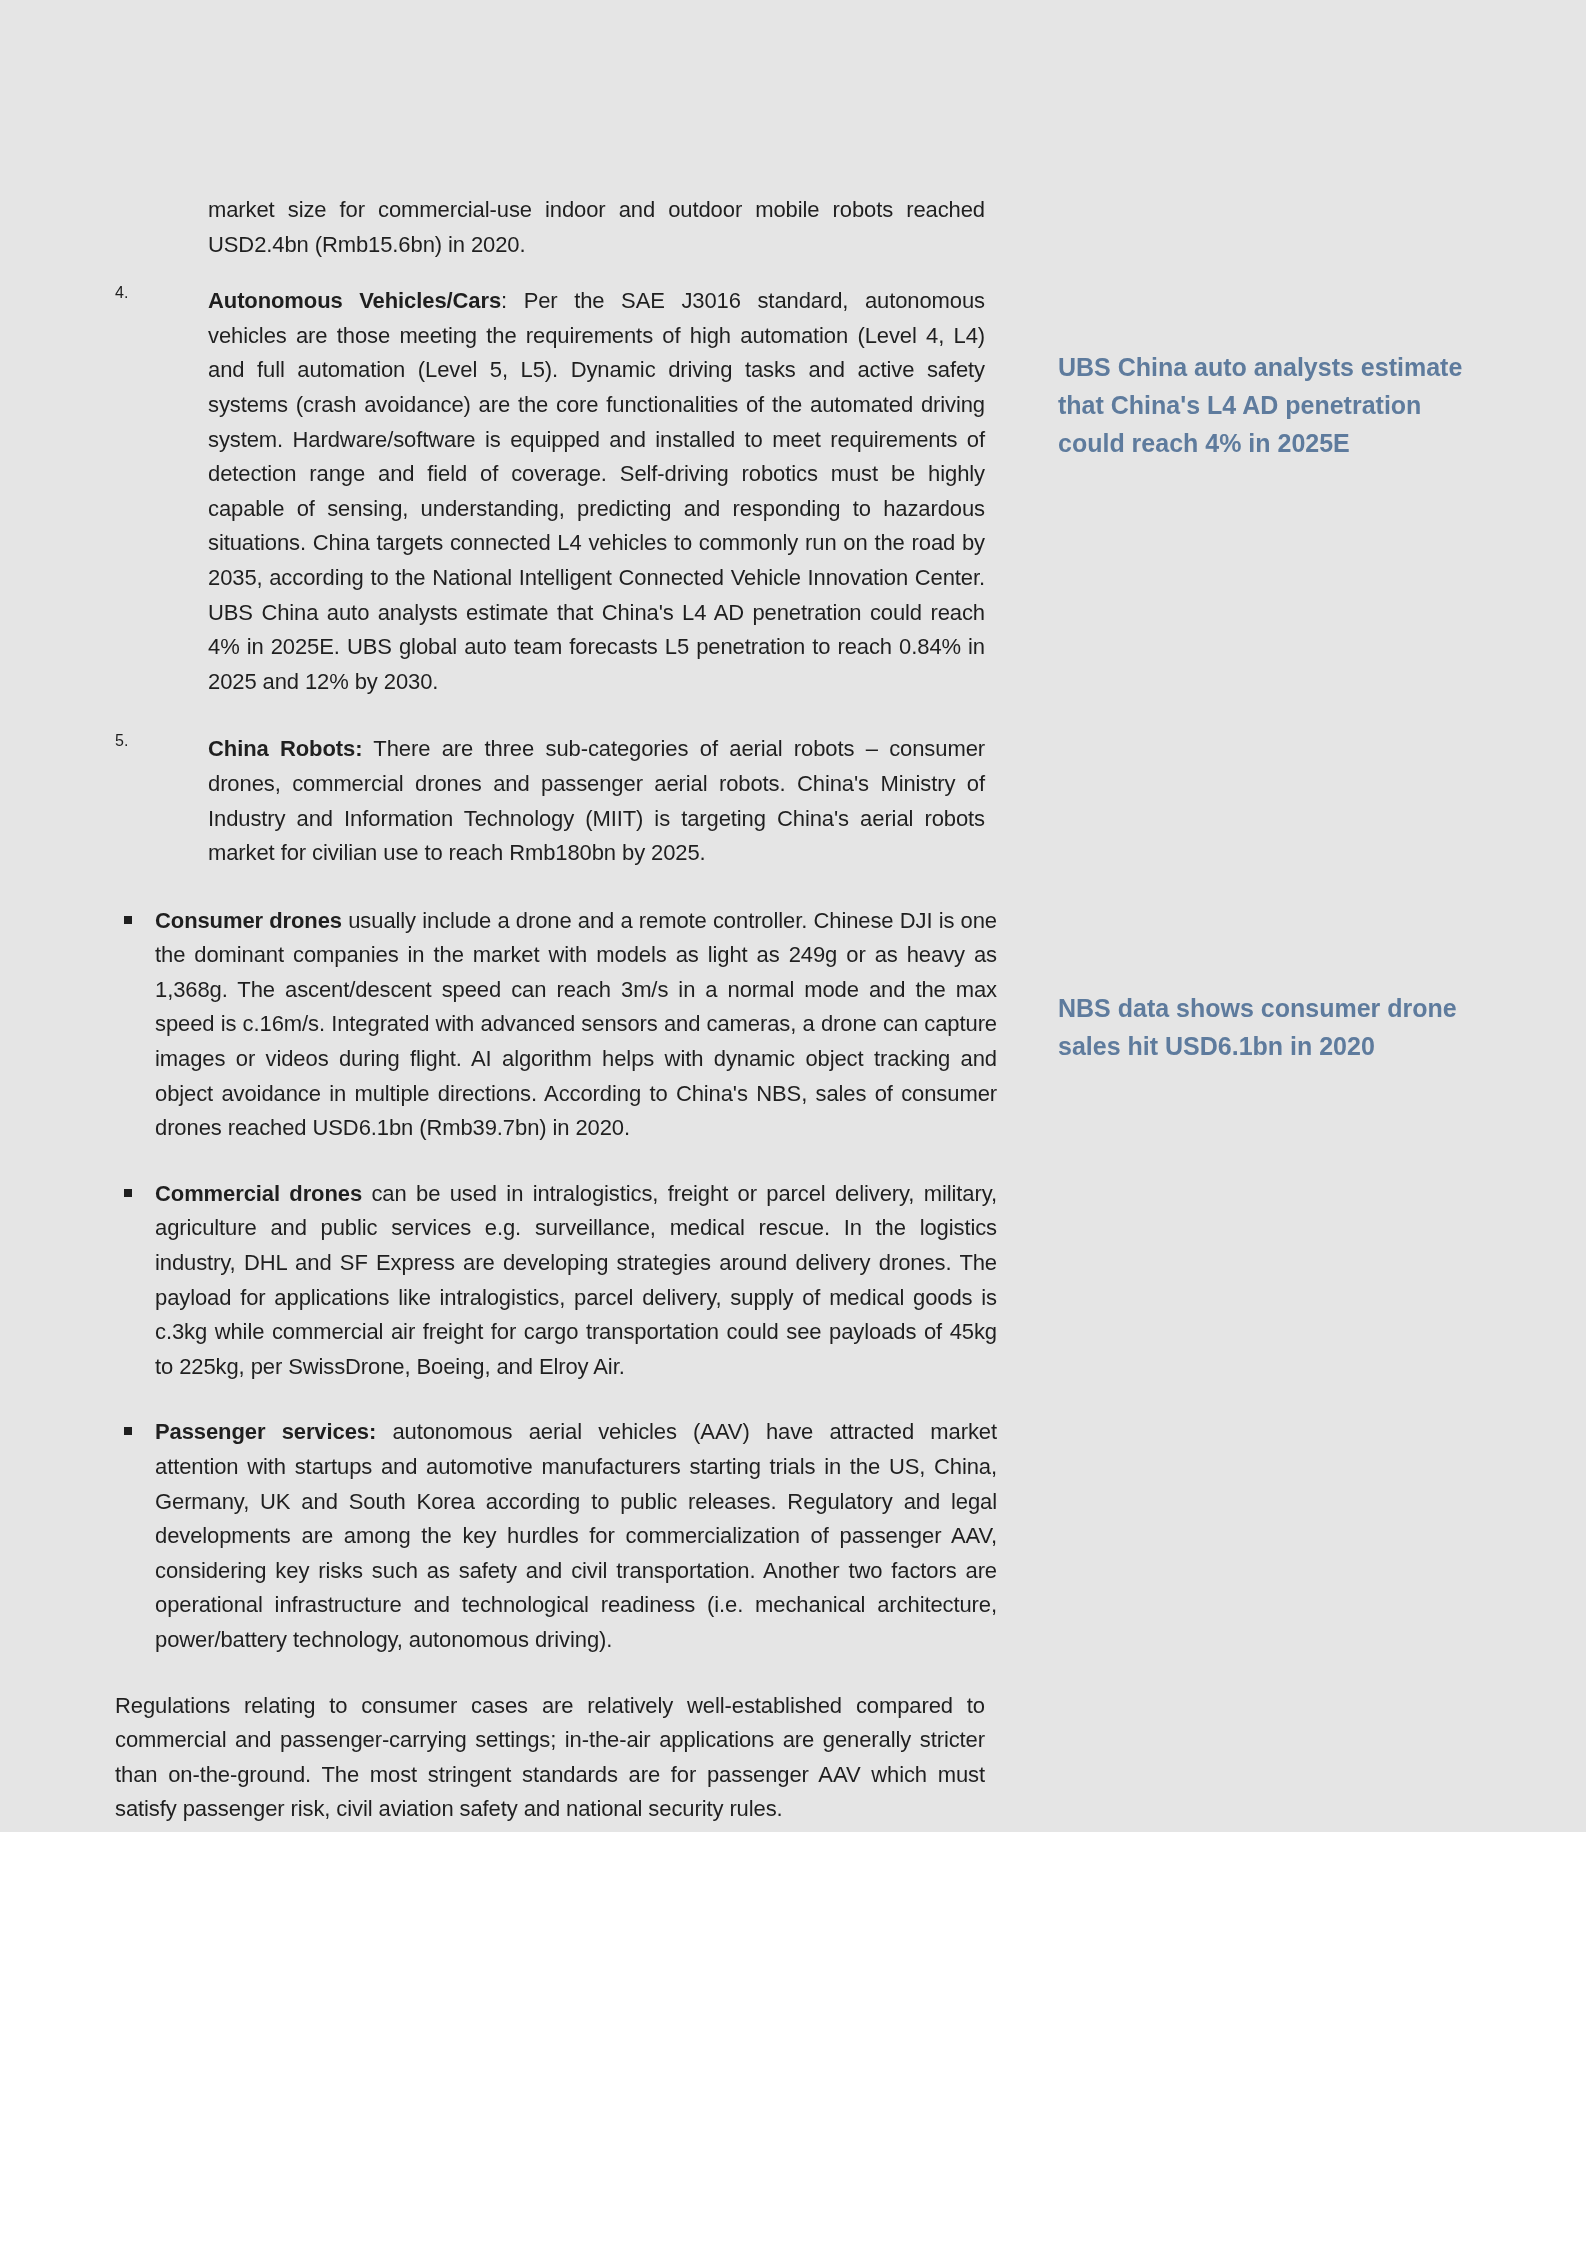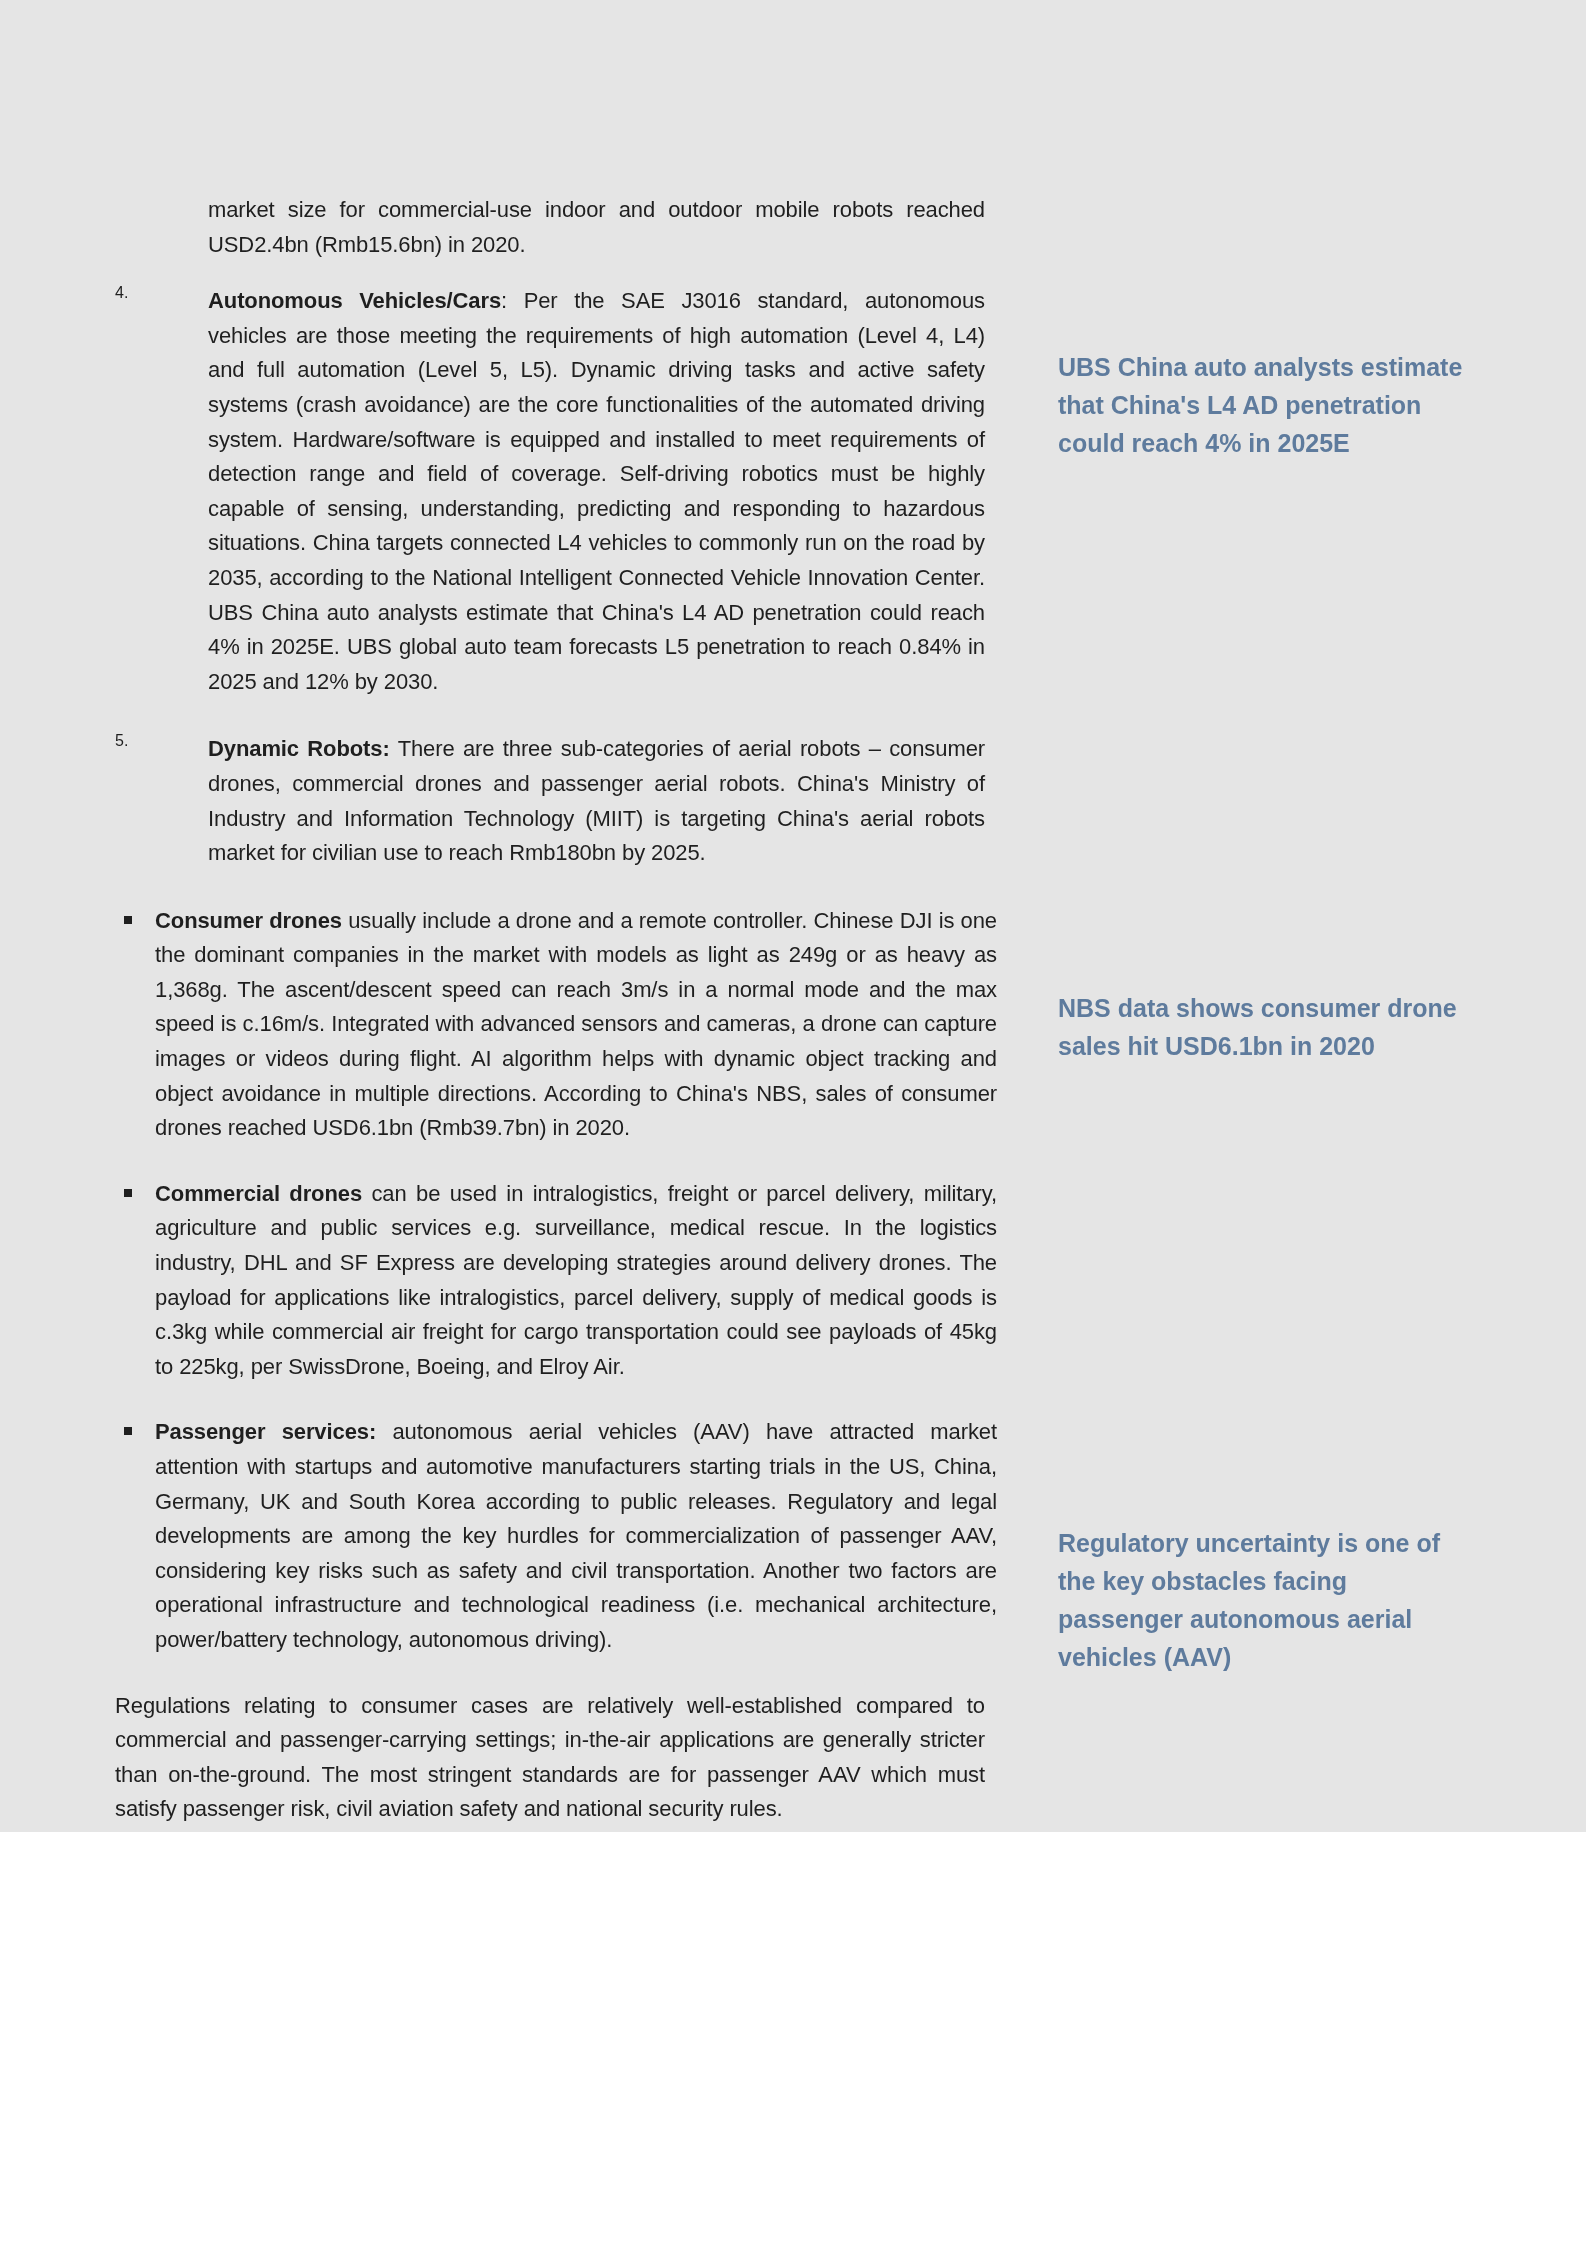--- a/index.html
+++ b/index.html
@@ -33,21 +33,21 @@
 
     <p class="para cont">market size for commercial-use indoor and outdoor mobile robots reached USD2.4bn (Rmb15.6bn) in 2020.</p>
 
     <div class="numitem">
       <span class="num">4.</span>
       <p class="para"><b>Autonomous Vehicles/Cars</b><span>: Per the SAE J3016 standard, autonomous vehicles are those meeting the requirements of high automation (Level 4, L4) and full automation (Level 5, L5). Dynamic driving tasks and active safety systems (crash avoidance) are the core functionalities of the automated driving system. Hardware/software is equipped and installed to meet requirements of detection range and field of coverage. Self-driving robotics must be highly capable of sensing, understanding, predicting and responding to hazardous situations. China targets connected L4 vehicles to commonly run on the road by 2035, according to the National Intelligent Connected Vehicle Innovation Center. UBS China auto analysts estimate that China's L4 AD penetration could reach 4% in 2025E. UBS global auto team forecasts L5 penetration to reach 0.84% in 2025 and 12% by 2030.</span></p>
     </div>
 
     <div class="numitem">
       <span class="num">5.</span>
-      <p class="para"><b>Dynamic Robots:</b><span> There are three sub-categories of aerial robots – consumer drones, commercial drones and passenger aerial robots. China's Ministry of Industry and Information Technology (MIIT) is targeting China's aerial robots market for civilian use to reach Rmb180bn by 2025.</span></p>
+      <p class="para"><b>China Robots:</b><span> There are three sub-categories of aerial robots – consumer drones, commercial drones and passenger aerial robots. China's Ministry of Industry and Information Technology (MIIT) is targeting China's aerial robots market for civilian use to reach Rmb180bn by 2025.</span></p>
     </div>
 
     <div class="bullet">
       <span class="marker"></span>
       <p class="para"><b>Consumer drones</b><span> usually include a drone and a remote controller. Chinese DJI is one the dominant companies in the market with models as light as 249g or as heavy as 1,368g. The ascent/descent speed can reach 3m/s in a normal mode and the max speed is c.16m/s. Integrated with advanced sensors and cameras, a drone can capture images or videos during flight. AI algorithm helps with dynamic object tracking and object avoidance in multiple directions. According to China's NBS, sales of consumer drones reached USD6.1bn (Rmb39.7bn) in 2020.</span></p>
     </div>
 
     <div class="bullet">
       <span class="marker"></span>
       <p class="para"><b>Commercial drones</b><span> can be used in intralogistics, freight or parcel delivery, military, agriculture and public services e.g. surveillance, medical rescue. In the logistics industry, DHL and SF Express are developing strategies around delivery drones. The payload for applications like intralogistics, parcel delivery, supply of medical goods is c.3kg while commercial air freight for cargo transportation could see payloads of 45kg to 225kg, per SwissDrone, Boeing, and Elroy Air.</span></p>
@@ -60,24 +60,20 @@
 
     <p class="para closing">Regulations relating to consumer cases are relatively well-established compared to commercial and passenger-carrying settings; in-the-air applications are generally stricter than on-the-ground. The most stringent standards are for passenger AAV which must satisfy passenger risk, civil aviation safety and national security rules.</p>
 
   </div>
 
   <div class="sidenote" style="top: 300px; color: rgb(94, 123, 157);">UBS China auto analysts estimate
 that China's L4 AD penetration
 could reach 4% in 2025E</div>
   <div class="sidenote" style="top: 941px; color: rgb(94, 123, 157);">NBS data shows consumer drone
 sales hit USD6.1bn in 2020</div>
-  <div class="sidenote" style="top: 1476px; color: rgb(94, 123, 157);">Regulatory uncertainty is one of
-the key obstacles facing
-passenger autonomous aerial
-vehicles (AAV)</div>
 
   <div class="footer-line"></div>
 
   <div class="footer-left">
     <span class="footer-title">China 360</span>
     <span class="footer-date">12 June 2021</span>
   </div>
 
   <div class="footer-right">
     <svg width="34" height="36" viewBox="0 0 34 36">

